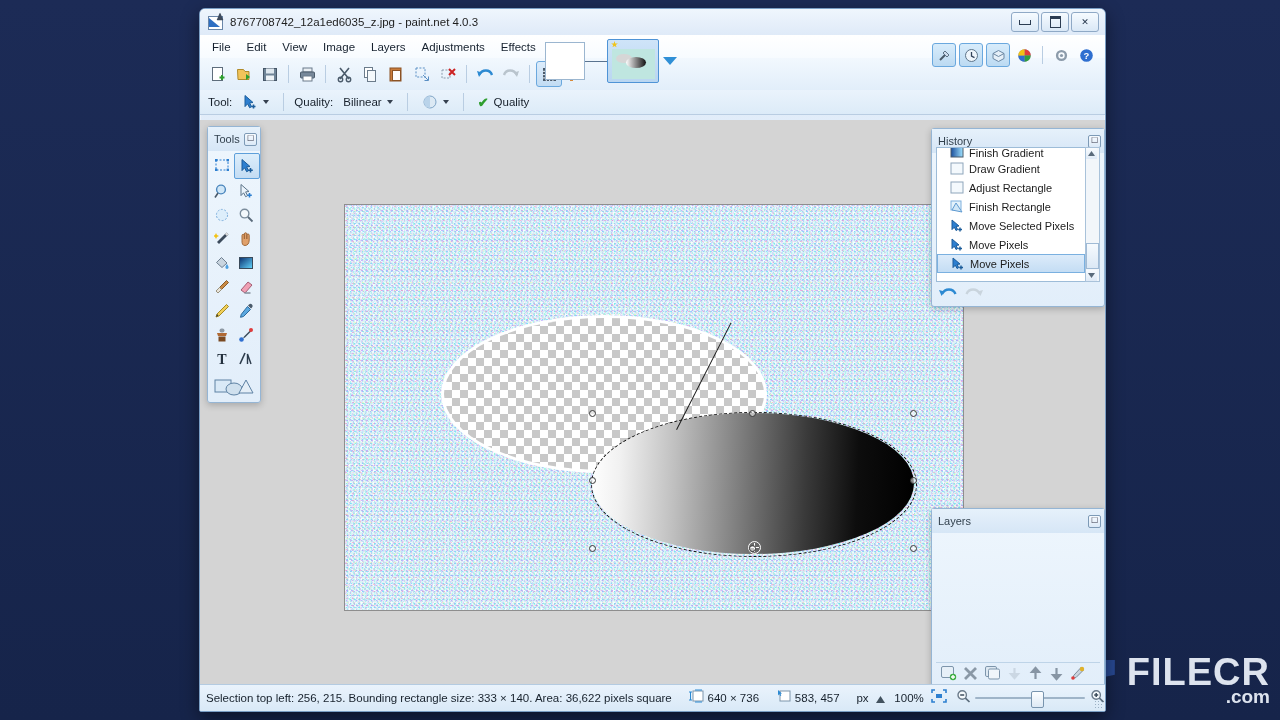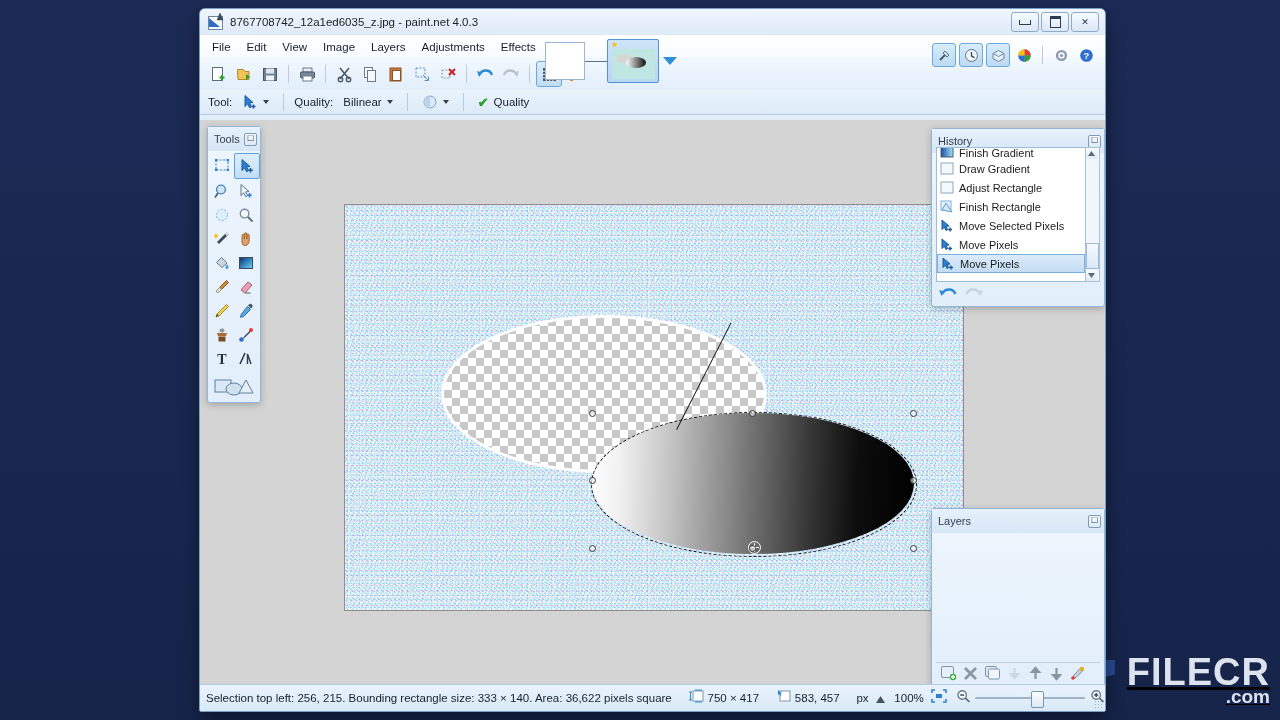--- a/index.html
+++ b/index.html
@@ -6,21 +6,21 @@
   body{
     width:1280px;height:720px;overflow:hidden;
     background:#1b2a55;
     font-family:"Liberation Sans", sans-serif;
     -webkit-font-smoothing:antialiased;
   }
   #root{position:relative;width:1280px;height:720px;}
 
   
   .desktop{position:absolute;inset:0;background:linear-gradient(180deg,#1c2b56 0%,#16244a 100%);}
-  .watermark{position:absolute;right:10px;bottom:14px;display:flex;align-items:flex-end;gap:4px;opacity:.92;text-decoration:underline;}
+  .watermark{position:absolute;right:10px;bottom:14px;display:flex;align-items:flex-end;gap:4px;opacity:.92;}
   .wm-mark{position:relative;width:46px;height:46px;}
   .wm-mark .b1{position:absolute;left:0;top:4px;width:17px;height:38px;background:#eaf4ff;border-radius:2px;}
   .wm-mark .b2{position:absolute;left:4px;top:0;width:34px;height:20px;background:#2b4f9e;
      clip-path:polygon(0 26%,72% 0,100% 0,100% 74%,28% 100%,0 100%);opacity:.95;}
   .wm-mark .dots{position:absolute;left:5px;top:16px;width:5px;height:18px;
      background:repeating-linear-gradient(180deg,#8aa6cf 0 2px,transparent 2px 5px);}
   .wm-text{display:flex;flex-direction:column;line-height:1;}
   .wm-filecr{font-size:38px;font-weight:bold;color:#eef4fc;letter-spacing:1px;}
   .wm-com{font-size:19px;font-weight:bold;color:#eef4fc;align-self:flex-end;margin-top:-4px;}
 
@@ -144,21 +144,21 @@
   #tools-panel{left:192px;top:117px;width:52px;}
   .tool-grid{display:grid;grid-template-columns:24px 24px;gap:0;padding:2px 1px 4px 1px;justify-content:center;}
   .tool-cell{width:24px;height:24px;display:flex;align-items:center;justify-content:center;border-radius:2px;}
   .tool-cell.sel{border:1px solid #5d9fda;background:linear-gradient(180deg,#ddeefb,#c3dcf3);}
   .tool-wide{display:flex;justify-content:center;padding:2px 0 5px;}
 
   
   #history-panel{left:916px;top:119px;width:172px;height:177px;}
   .hist-list{position:absolute;left:4px;top:18px;right:18px;bottom:24px;background:#ffffff;
     border:1px solid #9dbcd8;overflow:hidden;}
-  .hist-row{height:19px;display:flex;align-items:center;gap:5px;padding-left:3px;font-size:11px;color:#1c1c1c;}
+  .hist-row{height:19px;display:flex;align-items:center;gap:5px;padding-left:13px;font-size:11px;color:#1c1c1c;}
   .hist-row.sel{background:linear-gradient(180deg,#dcebfa,#c4ddf4);border:1px solid #7ab0e0;box-sizing:border-box;}
   .hist-row.clip{height:11px;align-items:flex-end;overflow:hidden;}
   .hist-ic{width:14px;height:13px;flex:none;position:relative;}
   .hist-scroll{position:absolute;right:4px;top:18px;width:13px;bottom:24px;
     background:#f2f6fa;border:1px solid #a9c2da;}
   .hs-arrow{width:11px;height:11px;display:flex;align-items:center;justify-content:center;background:linear-gradient(180deg,#f8fbfe,#dfeaf6);}
   .hs-thumb{position:absolute;left:0;right:0;top:95px;height:26px;background:linear-gradient(180deg,#f6fafe,#dbe8f5);border:1px solid #9fbad5;box-sizing:border-box;}
   .hist-foot{position:absolute;left:6px;bottom:3px;display:flex;gap:8px;align-items:center;}
 
   
@@ -731,21 +731,21 @@
       <span class="st-text">Selection top left: 256, 215. Bounding rectangle size: 333 × 140. Area: 36,622 pixels square</span>
       <span class="st-gap"></span>
       <span class="st-grp">
         <span>
           <svg width="15" height="14" viewBox="0 0 15 14">
               <rect x="4" y="2" width="10" height="10" fill="#fff" stroke="#7d95ab"></rect>
               <path d="M6 1h7M6 13h7" stroke="#2d8ad2"></path>
               <path d="M1.5 3v8M0 3h3M0 11h3" stroke="#2d8ad2"></path>
             </svg>
         </span>
-        <span class="st-text">750 × 417</span>
+        <span class="st-text">640 × 736</span>
       </span>
       <span class="st-gap"></span>
       <span class="st-grp">
         <span>
           <svg width="15" height="14" viewBox="0 0 15 14">
               <rect x="4" y="2" width="10" height="10" fill="#fff" stroke="#7d95ab"></rect>
               <path d="M2 1l4 3.5-1.7.2 1 1.9-1 .5-1-2L2 6.4z" fill="#2d8ad2"></path>
             </svg>
         </span>
         <span class="st-text">583, 457</span>

